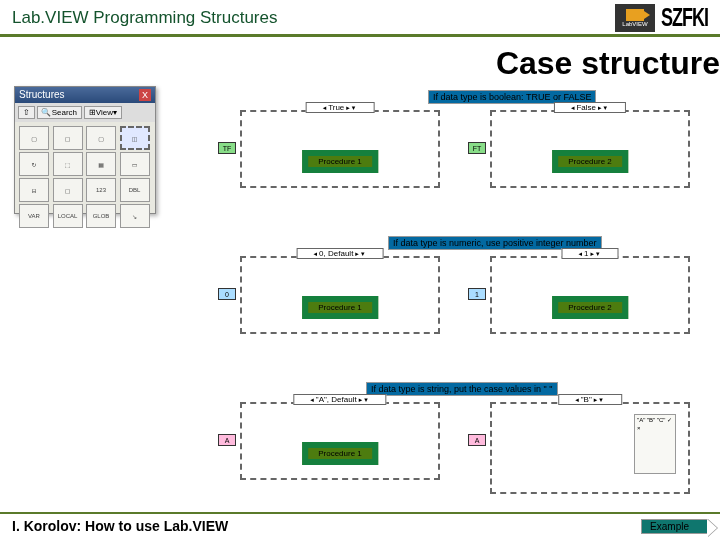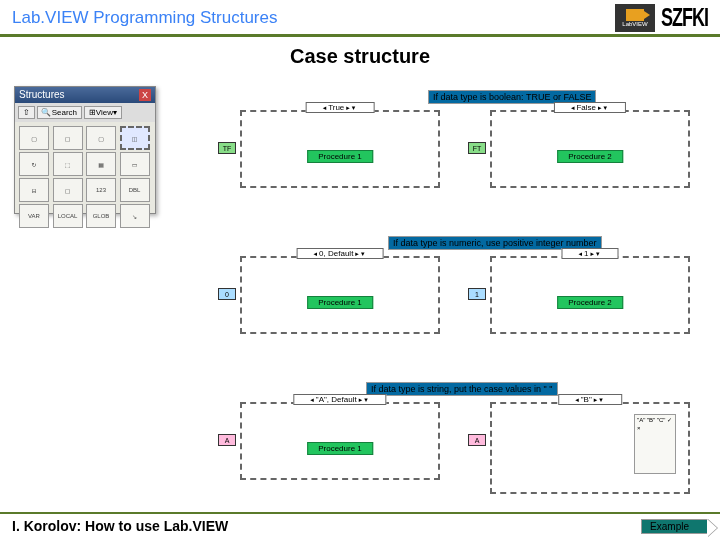--- a/index.html
+++ b/index.html
@@ -1,28 +1,28 @@
 <!DOCTYPE html>
 <html><head>
 <meta charset="utf-8">
 <style>
   * { box-sizing: border-box; margin: 0; padding: 0; }
   body { width: 720px; height: 540px; font-family: Arial, sans-serif; background: #fff; position: relative; overflow: hidden; }
   
   .header { display: flex; justify-content: space-between; align-items: center; padding: 4px 12px 2px; border-bottom: 3px solid #5a7a2a; }
-  .header-title { font-size: 17px; font-weight: normal; color: #3b82f6; }
+  .header-title { font-size: 17px; font-weight: normal; color: #14532d; }
   .header-logos { display: flex; gap: 6px; align-items: center; }
   .logo-lv { width: 40px; height: 28px; background: #333; display: flex; flex-direction: column; align-items: center; justify-content: center; }
   .logo-lv-icon { width: 18px; height: 12px; background: #e8a020; position: relative; }
   .logo-lv-icon::after { content: ""; position: absolute; left: 100%; top: 2px; border-left: 6px solid #e8a020; border-top: 4px solid transparent; border-bottom: 4px solid transparent; }
   .logo-lv-text { font-size: 6px; color: #fff; }
   .logo-szfki { font-size: 18px; font-weight: bold; letter-spacing: -1px; font-family: "Arial Black", sans-serif; }
   .logo-szfki .tall { display: inline-block; transform: scaleY(1.4); }
   
-  .main-title { text-align: center; font-size: 20px; font-weight: bold; margin: 8px 0 10px; }
+  .main-title { text-align: right; font-size: 32px; font-weight: bold; margin: 8px 0 10px; }
   
   .palette { position: absolute; left: 14px; top: 86px; width: 142px; height: 128px; background: #e8e8e0; border: 1px solid #888; box-shadow: 2px 2px 4px rgba(0,0,0,0.3); }
   .palette-title { background: linear-gradient(#4a6a9a, #2a4a7a); color: #fff; font-size: 10px; padding: 2px 4px; display: flex; justify-content: space-between; }
   .palette-close { width: 12px; height: 12px; background: #c44; color: #fff; font-size: 9px; text-align: center; line-height: 12px; }
   .palette-toolbar { display: flex; gap: 2px; padding: 3px; background: #ddd; font-size: 8px; }
   .palette-btn { border: 1px solid #999; background: #eee; padding: 1px 4px; font-size: 8px; }
   .palette-grid { display: grid; grid-template-columns: repeat(4, 1fr); gap: 2px; padding: 4px; }
   .palette-item { width: 30px; height: 24px; border: 1px solid #999; background: #f4f4f0; font-size: 6px; display: flex; align-items: center; justify-content: center; color: #444; position: relative; }
   .palette-item.sel { border: 2px solid #3355cc; background: #e0e8ff; }
   .palette-item.case-icon { border: 2px dashed #666; }
@@ -31,21 +31,21 @@
   
   .note { position: absolute; font-size: 9px; border: 1px solid #999; background: #0369a1; padding: 1px 4px; }
   .note1 { left: 248px; top: 4px; }
   .note2 { left: 208px; top: 150px; }
   .note3 { left: 186px; top: 296px; }
   
   .case-box { position: absolute; width: 200px; height: 78px; border: 2px dashed #666; background: #fff; }
   .case-tab { position: absolute; top: -10px; left: 50%; transform: translateX(-50%); background: #fff; border: 1px solid #666; font-size: 8px; padding: 0 16px; display: flex; align-items: center; gap: 2px; }
   .case-tab::before { content: "◂"; font-size: 7px; }
   .case-tab::after { content: "▸▾"; font-size: 7px; letter-spacing: 2px; }
-  .case-inner { position: absolute; left: 50%; top: 38px; transform: translateX(-50%); border: 1px solid #15803d; background: #22c55e; font-size: 8px; padding: 1px 10px; }
+  .case-inner { position: absolute; left: 50%; top: 38px; transform: translateX(-50%); border: 6px solid #15803d; background: #4d7c0f; font-size: 8px; padding: 1px 10px; }
   .case-terminal { position: absolute; left: -24px; top: 30px; width: 18px; height: 12px; border: 1px solid #333; font-size: 7px; display: flex; align-items: center; justify-content: center; }
   .term-green { background: #8d8; }
   .term-blue { background: #adf; }
   .term-pink { background: #fbd; }
   
   .c1 { left: 60px; top: 24px; }
   .c2 { left: 310px; top: 24px; }
   .c3 { left: 60px; top: 170px; }
   .c4 { left: 310px; top: 170px; }
   .c5 { left: 60px; top: 316px; }

